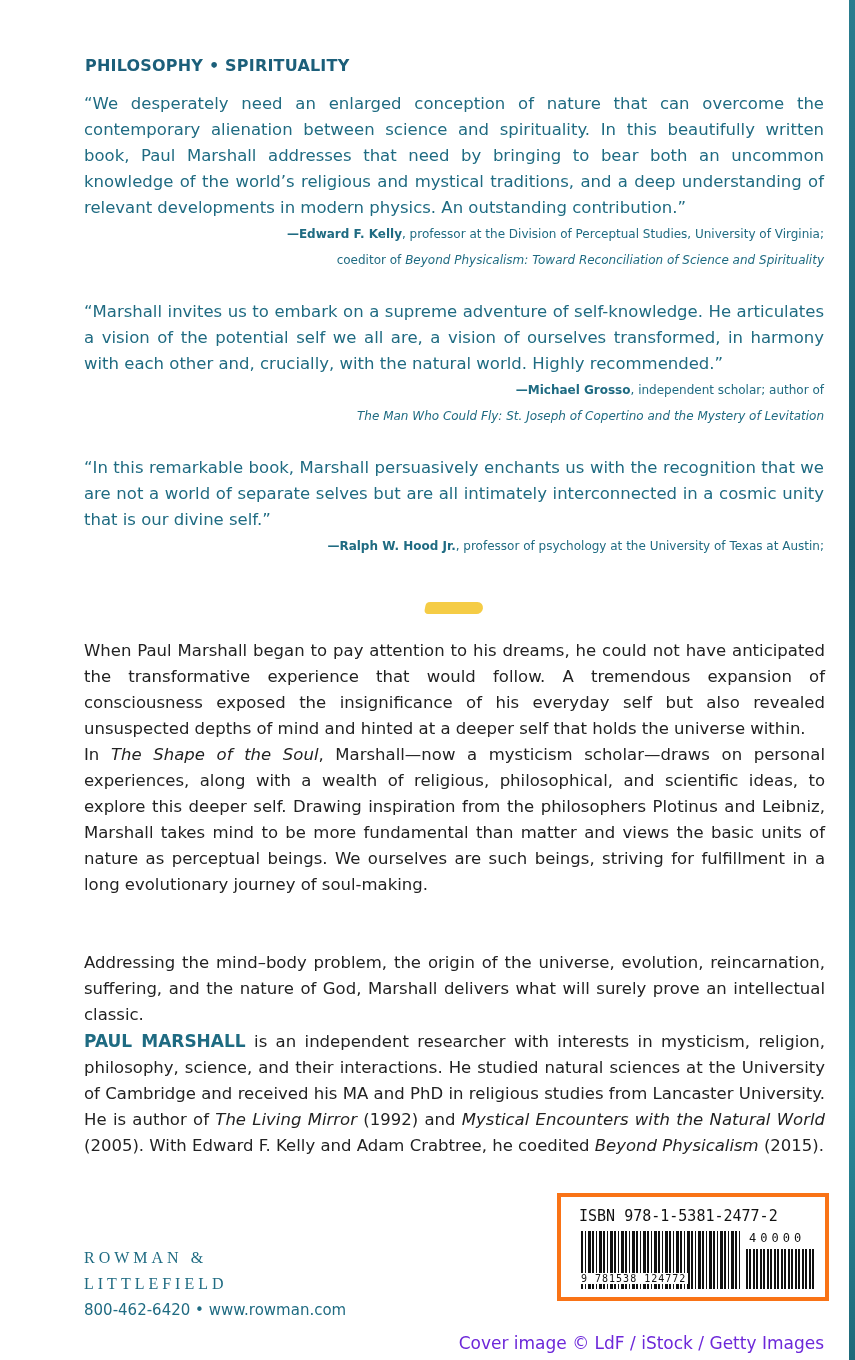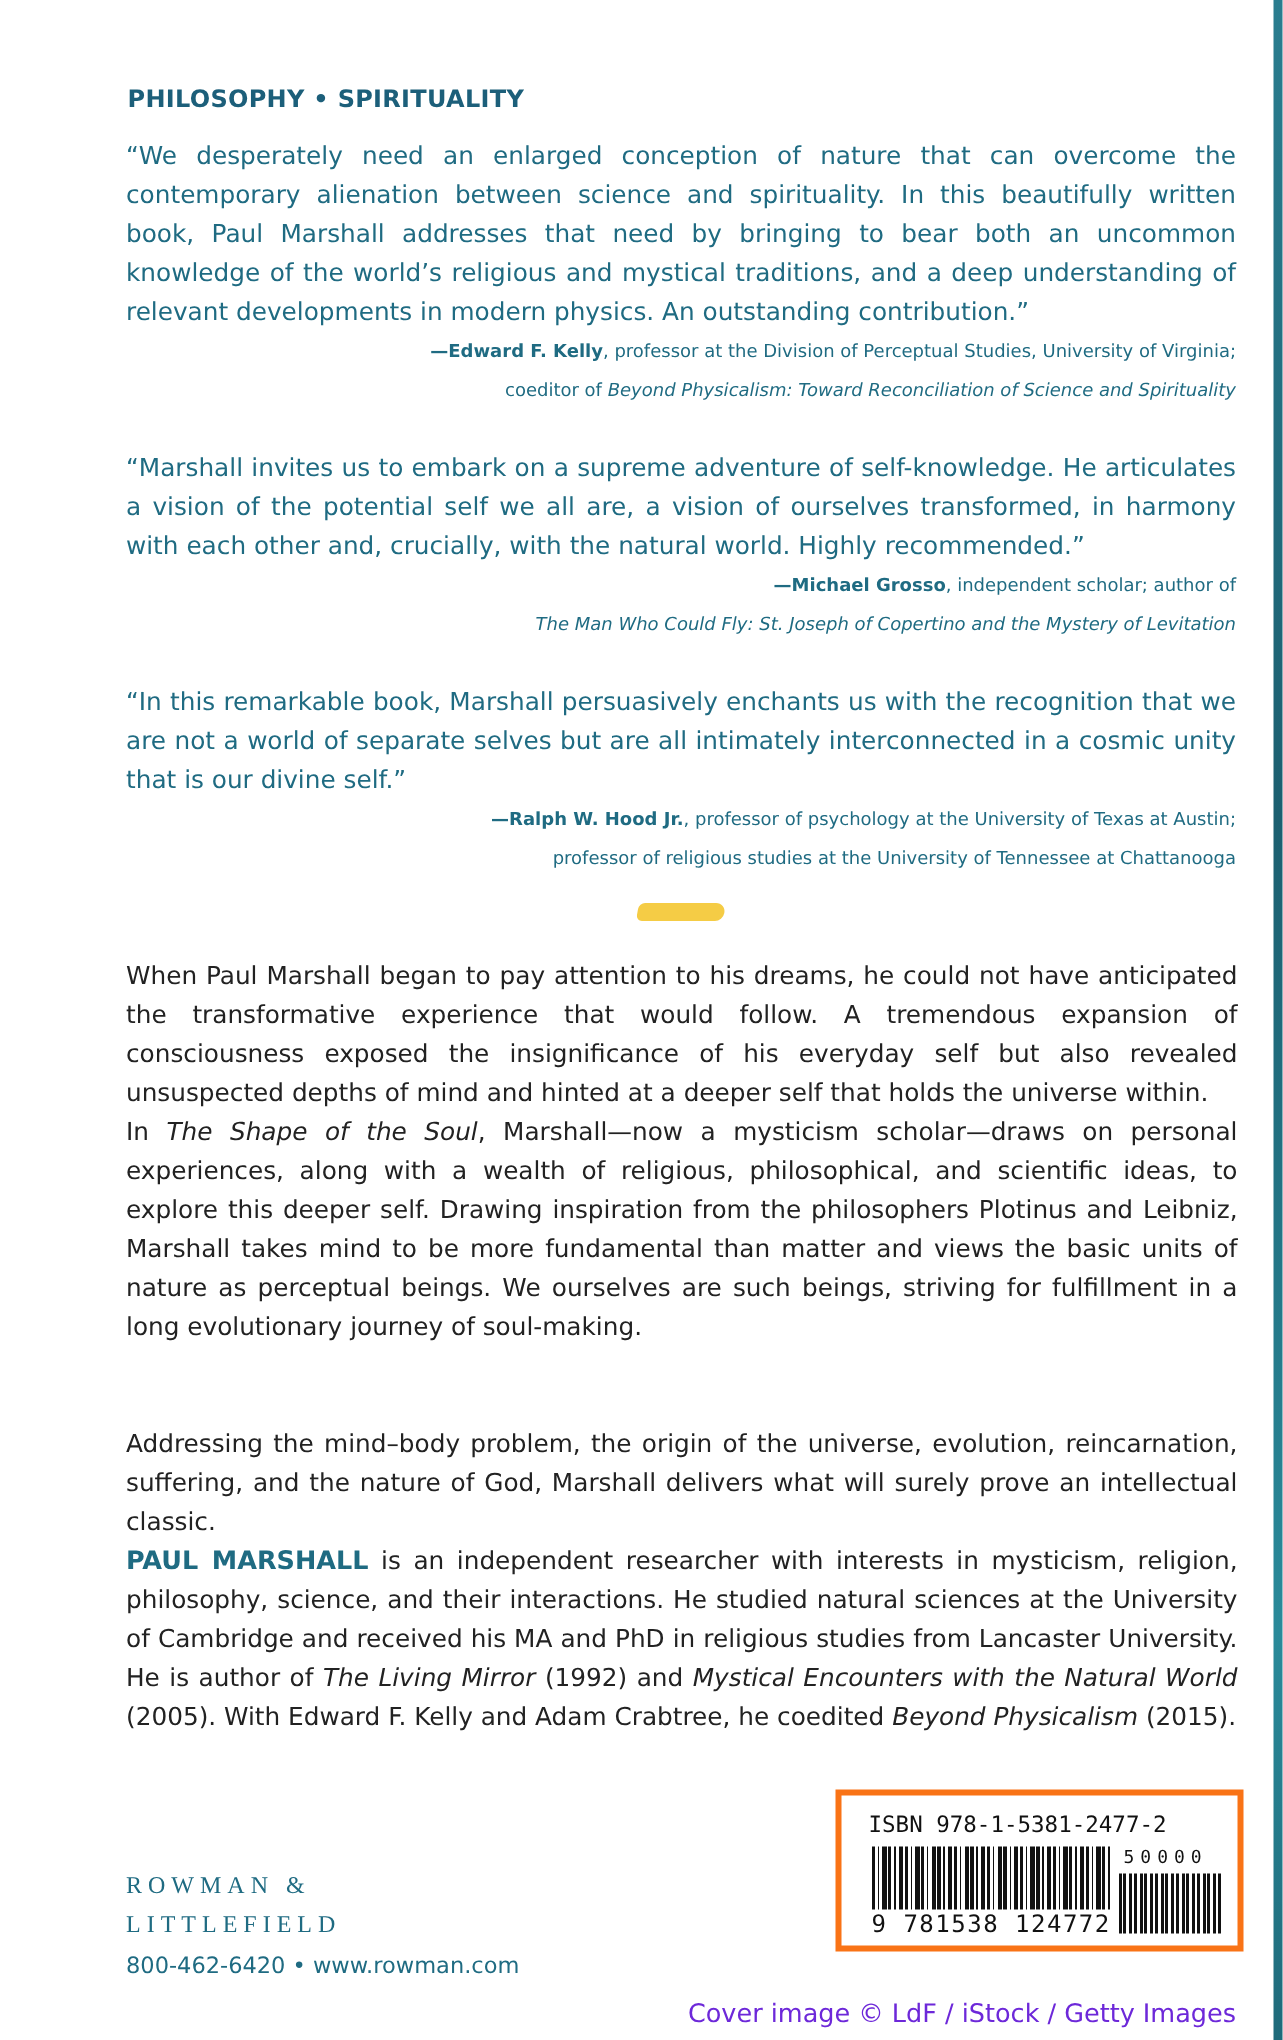--- a/index.html
+++ b/index.html
@@ -13,21 +13,21 @@
   .swash{position:absolute;left:425px;top:602px;width:58px;height:12px;background:#f5cc45;border-radius:6px 10px 8px 6px;transform:skewX(-10deg);}
   .body{position:absolute;left:84px;width:741px;font-size:16.5px;line-height:26px;color:#222;text-align:justify;}
   .body i{font-style:italic;}
   .author-name{font-weight:bold;color:#1f6b82;font-size:17px;}
   .pub{position:absolute;left:84px;top:1245px;font-family:Liberation Serif, serif;color:#1f6b82;font-size:16px;line-height:26px;letter-spacing:4px;}
   .contact{position:absolute;left:84px;top:1301px;font-size:15px;color:#1f6b82;}
   .isbnbox{position:absolute;left:557px;top:1193px;width:264px;height:100px;border:4px solid #f97316;background:#fff;}
   .isbn-text{position:absolute;left:18px;top:10px;font-family:"DejaVu Sans Mono","Liberation Mono",monospace;font-size:15px;color:#111;}
   .bars{position:absolute;left:20px;top:34px;width:160px;height:58px;background:repeating-linear-gradient(90deg,#111 0 2px,#fff 2px 4px,#111 4px 5px,#fff 5px 7px,#111 7px 10px,#fff 10px 11px);}
   .bars2{position:absolute;left:185px;top:52px;width:70px;height:40px;background:repeating-linear-gradient(90deg,#111 0 2px,#fff 2px 3px,#111 3px 5px,#fff 5px 7px);}
-  .digits{position:absolute;left:18px;top:76px;font-family:"DejaVu Sans Mono","Liberation Mono",monospace;font-size:16px;background:#fff;color:#111;letter-spacing:1px;padding:0 2px;}
+  .digits{position:absolute;left:18px;top:76px;font-family:"DejaVu Sans Mono","Liberation Mono",monospace;font-size:10px;background:#fff;color:#111;letter-spacing:1px;padding:0 2px;}
   .addon{position:absolute;left:188px;top:34px;font-family:"DejaVu Sans Mono","Liberation Mono",monospace;font-size:12px;letter-spacing:4px;color:#111;}
   .credit{position:absolute;right:31px;top:1301px;font-size:17px;color:#6d28d9;margin-top:32px;}
 </style>
 </head>
 <body>
 
 <div class="spine"></div>
 
 <div class="cat">PHILOSOPHY • SPIRITUALITY</div>
 
@@ -39,21 +39,20 @@
 
 <div class="q" style="top:299px">“Marshall invites us to embark on a supreme adventure of self-knowledge. He articulates a vision of the potential self we all are, a vision of ourselves transformed, in harmony with each other and, crucially, with the natural world. Highly recommended.”</div>
 <div class="attr" style="top:377px">
   <div><b>—Michael Grosso</b><span>, independent scholar; author of</span></div>
   <div><span></span><i>The Man Who Could Fly: St. Joseph of Copertino and the Mystery of Levitation</i></div>
 </div>
 
 <div class="q" style="top:455px">“In this remarkable book, Marshall persuasively enchants us with the recognition that we are not a world of separate selves but are all intimately interconnected in a cosmic unity that is our divine self.”</div>
 <div class="attr" style="top:533px">
   <div><b>—Ralph W. Hood Jr.</b><span>, professor of psychology at the University of Texas at Austin;</span></div>
-  <div><span>professor of religious studies at the University of Tennessee at Chattanooga</span><i></i></div>
 </div>
 
 <div class="swash"></div>
 
 <div class="body" style="top:638px">When Paul Marshall began to pay attention to his dreams, he could not have anticipated the transformative experience that would follow. A tremendous expansion of consciousness exposed the insignificance of his everyday self but also revealed unsuspected depths of mind and hinted at a deeper self that holds the universe within.</div>
 <div class="body" style="top:742px"><span>In </span><i>The Shape of the Soul</i><span>, Marshall—now a mysticism scholar—draws on personal experiences, along with a wealth of religious, philosophical, and scientific ideas, to explore this deeper self. Drawing inspiration from the philosophers Plotinus and Leibniz, Marshall takes mind to be more fundamental than matter and views the basic units of nature as perceptual beings. We ourselves are such beings, striving for fulfillment in a long evolutionary journey of soul-making.</span></div>
 <div class="body" style="top:950px">Addressing the mind–body problem, the origin of the universe, evolution, reincarnation, suffering, and the nature of God, Marshall delivers what will surely prove an intellectual classic.</div>
 
 <div class="body" style="top:1028px"><span class="author-name">PAUL MARSHALL</span><span> is an independent researcher with interests in mysticism, religion, philosophy, science, and their interactions. He studied natural sciences at the University of Cambridge and received his MA and PhD in religious studies from Lancaster University. He is author of </span><i>The Living Mirror</i><span> (1992) and </span><i>Mystical Encounters with the Natural World</i><span> (2005). With Edward F. Kelly and Adam Crabtree, he coedited </span><i>Beyond Physicalism</i><span> (2015).</span></div>
 
@@ -61,16 +60,16 @@
   <div>ROWMAN &amp;</div>
   <div>LITTLEFIELD</div>
 </div>
 <div class="contact">800-462-6420 • www.rowman.com</div>
 
 <div class="isbnbox">
   <div class="isbn-text">ISBN 978-1-5381-2477-2</div>
   <div class="bars"></div>
   <div class="bars2"></div>
   <div class="digits">9 781538 124772</div>
-  <div class="addon">50000</div>
+  <div class="addon">40000</div>
 </div>
 
 <div class="credit">Cover image © LdF / iStock / Getty Images</div>
 
 </body></html>

